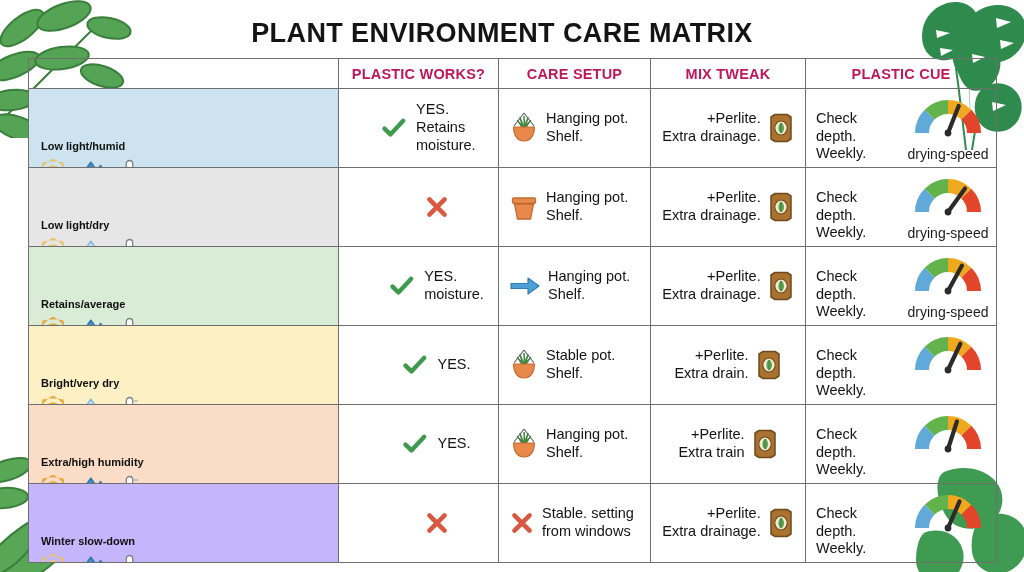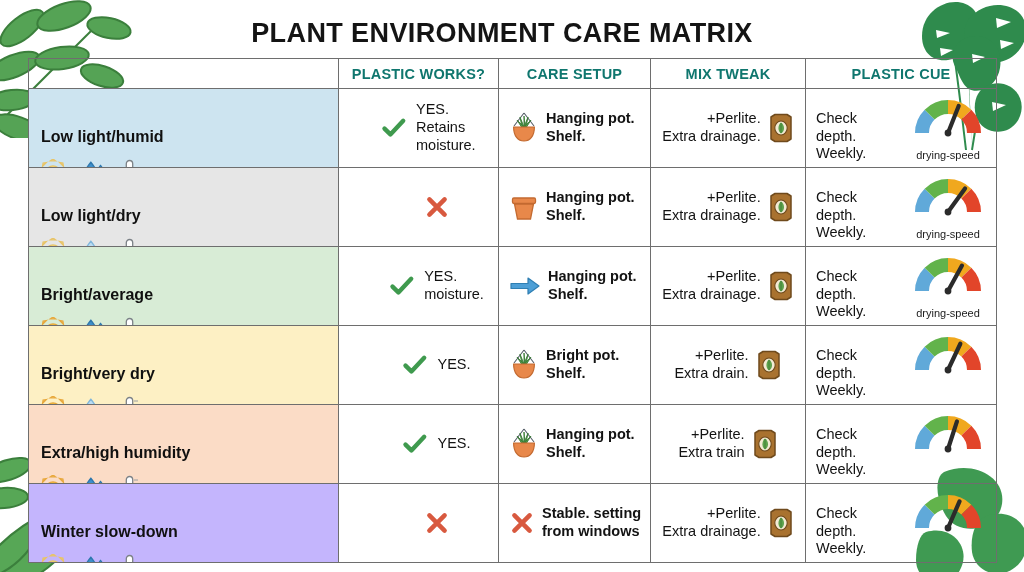--- a/index.html
+++ b/index.html
@@ -34,43 +34,43 @@
   }
   #matrix th, #matrix td {
     border: 1px solid #6e6e6e;
     vertical-align: middle;
     padding: 0;
   }
   thead th {
     border: none; border-bottom: 1px solid #6e6e6e;
     height: 30px;
     font-size: 14.5px; font-weight: bold; letter-spacing: .2px;
-    color: #0f766e; text-align: center;
+    color: #be185d; text-align: center;
   }
   thead th.blank { border-bottom: none; }
   thead th.dv { border-left: 1px solid #6e6e6e; }
 
   col.c-env  { width: 310px; }
   col.c-pl   { width: 160px; }
   col.c-set  { width: 152px; }
   col.c-mix  { width: 155px; }
   col.c-wat  { width: 191px; }
 
   tbody tr { height: 76px; }
 
   
   .env { position: relative; overflow: hidden; padding: 0; }
   .env-inner { position: relative; width: 100%; height: 100%; display: block; }
   .env-left {
     position: absolute; left: 0; top: 0; bottom: 0; width: 56%;
     z-index: 2;
   }
   .env-label {
-    position: absolute; left: 12px; top: 0;
-    font-size: 16px; font-weight: bold; color: #101010;
+    position: absolute; left: 12px; top: 12px;
+    font-size: 11px; font-weight: bold; color: #101010;
     white-space: nowrap;
   }
   .env-icons {
     position: absolute; left: 10px; top: 30px;
     display: flex; align-items: center; gap: 12px;
   }
   .env-scene {
     position: absolute; right: 0; top: 0; bottom: 0; width: 47%;
     z-index: 1; overflow: hidden;
   }
@@ -78,27 +78,27 @@
 
   
   .cellwrap {
     display: flex; align-items: center; justify-content: center;
     gap: 8px; height: 100%; padding: 4px 6px;
   }
   .cell-txt { font-size: 14.5px; line-height: 1.22; color: #131313; }
   .cell-txt .l2 { display: block; }
   .plastic .cellwrap { justify-content: center; gap: 9px; margin-left: 36px; }
   .plastic .cell-txt { max-width: 96px; }
-  .setup .cellwrap { justify-content: flex-start; gap: 7px; padding-left: 10px; font-weight: bold; }
+  .setup .cellwrap { justify-content: flex-start; gap: 7px; padding-left: 10px; }
   .mix .cellwrap { justify-content: center; gap: 7px; }
   .mix .cell-txt { text-align: right; }
   .water .cellwrap { justify-content: flex-start; gap: 6px; padding-left: 10px; align-items: flex-end; }
 
   .gauge-box { position: relative; width: 84px; flex: 0 0 84px; text-align:center; }
-  .gauge-cap { font-size: 11px; color: #1b1b1b; margin-top: -4px; }
+  .gauge-cap { font-size: 14px; color: #1b1b1b; margin-top: -4px; }
   .gauge-cap.hidden { visibility: hidden; }
 
   .ic { flex: 0 0 auto; display: block; }
 </style>
 </head>
 <body>
 
 <div id="page">
 
   <svg class="foliage" id="leaf-tl" viewBox="0 0 160 150">
@@ -426,21 +426,21 @@
     <rect x="96" y="48" width="15" height="11" fill="#fff" stroke="#c3bdb2" stroke-width="1"></rect>
                   </g>
     <g>
                     <path d="M128 36 C120 26 122 14 131 9 C140 16 140 32 134 44 Z" fill="#3f8f47"></path>
     <path d="M142 40 C147 30 144 20 138 18 C136 28 138 34 142 46 Z" fill="#4fa356"></path>
     <rect x="122" y="44" width="19" height="15" fill="#fff" stroke="#c3bdb2" stroke-width="1"></rect>
                   </g>
                 </svg>
               </div>
         <div class="env-left" style="background:#d8ecd6">
-          <div class="env-label">Bright/average</div>
+          <div class="env-label">Retains/average</div>
           <div class="env-icons">
             <svg class="ic" width="28" height="28" viewBox="0 0 26 26">
     <path d="M24.222820667301963 15.509640665429998 L26 13 L24.222820667301963 10.490359334570002 Z" fill="none" stroke="#E8A83C" stroke-width="1.2"></path>
                     <path d="M19.161148665022683 22.710316530756824 L22.19238815542512 22.192388155425117 L22.710316530756824 19.161148665022683 Z" fill="none" stroke="#E8A83C" stroke-width="1.2"></path>
                     <path d="M10.490359334570003 24.222820667301963 L13 26 L15.509640665429998 24.222820667301963 Z" fill="none" stroke="#E8A83C" stroke-width="1.2"></path>
                     <path d="M3.289683469243176 19.16114866502268 L3.8076118445748826 22.19238815542512 L6.8388513349773215 22.710316530756824 Z" fill="none" stroke="#E8A83C" stroke-width="1.2"></path>
                     <path d="M1.7771793326980365 10.490359334570002 L0 13.000000000000002 L1.7771793326980383 15.50964066543 Z" fill="none" stroke="#E8A83C" stroke-width="1.2"></path>
                     <path d="M6.8388513349773135 3.2896834692431796 L3.8076118445748808 3.8076118445748826 L3.2896834692431742 6.8388513349773215 Z" fill="none" stroke="#E8A83C" stroke-width="1.2"></path>
                     <path d="M15.509640665429993 1.7771793326980347 L12.999999999999998 0 L10.490359334570003 1.7771793326980365 Z" fill="none" stroke="#E8A83C" stroke-width="1.2"></path>
                     <path d="M22.71031653075682 6.8388513349773135 L22.192388155425114 3.8076118445748808 L19.161148665022683 3.289683469243176 Z" fill="none" stroke="#E8A83C" stroke-width="1.2"></path>
@@ -578,21 +578,21 @@
     <path d="M15 2 L5 15 M15 2 L25 15" stroke="#58606a" stroke-width="1.1" fill="none"></path>
     <g fill="#4e9b4a" stroke="#3b7c38" stroke-width="0.9">
       <path d="M15 16 L11 6 L13 16 Z"></path>
                   <path d="M15 16 L8 9 L12.5 16 Z"></path>
       <path d="M15 16 L19 6 L17 16 Z"></path>
                   <path d="M15 16 L22 9 L17.5 16 Z"></path>
       <path d="M15 16 L15 5 L16 16 Z"></path>
     </g>
     <path d="M4.6 16 L25.4 16 C25.4 25 21 30 15 30 C9 30 4.6 25 4.6 16 Z" fill="#e8884a" stroke="#c36a30" stroke-width="1.2"></path>
               </svg>
-              <span class="cell-txt"><span class="l1">Bright pot.</span><span class="l2">Shelf.</span></span>
+              <span class="cell-txt"><span class="l1">Stable pot.</span><span class="l2">Shelf.</span></span>
             </div>
     </td>
     <td class="mix">
       <div class="cellwrap">
               <span class="cell-txt"><span class="l1">+Perlite.</span><span class="l2">Extra drain.</span></span>
               <svg class="ic" width="26" height="30" viewBox="0 0 26 30">
     <path d="M3 4 L7 1.5 L19 1.5 L23 4 L23 26 L19 28.5 L7 28.5 L3 26 Z" fill="#a9722f" stroke="#6f4a1c" stroke-width="1.5" stroke-linejoin="round"></path>
     <ellipse cx="13" cy="15" rx="6.2" ry="7" fill="#f3ead4" stroke="#6f4a1c" stroke-width="1.1"></ellipse>
     <path d="M13 9.5 C17 12, 17 18.5, 13 20.5 C9.6 18.5, 9.6 12, 13 9.5 Z" fill="#5da24d"></path>
     <path d="M13 10 L13 20" stroke="#3c7a33" stroke-width="0.8"></path>

